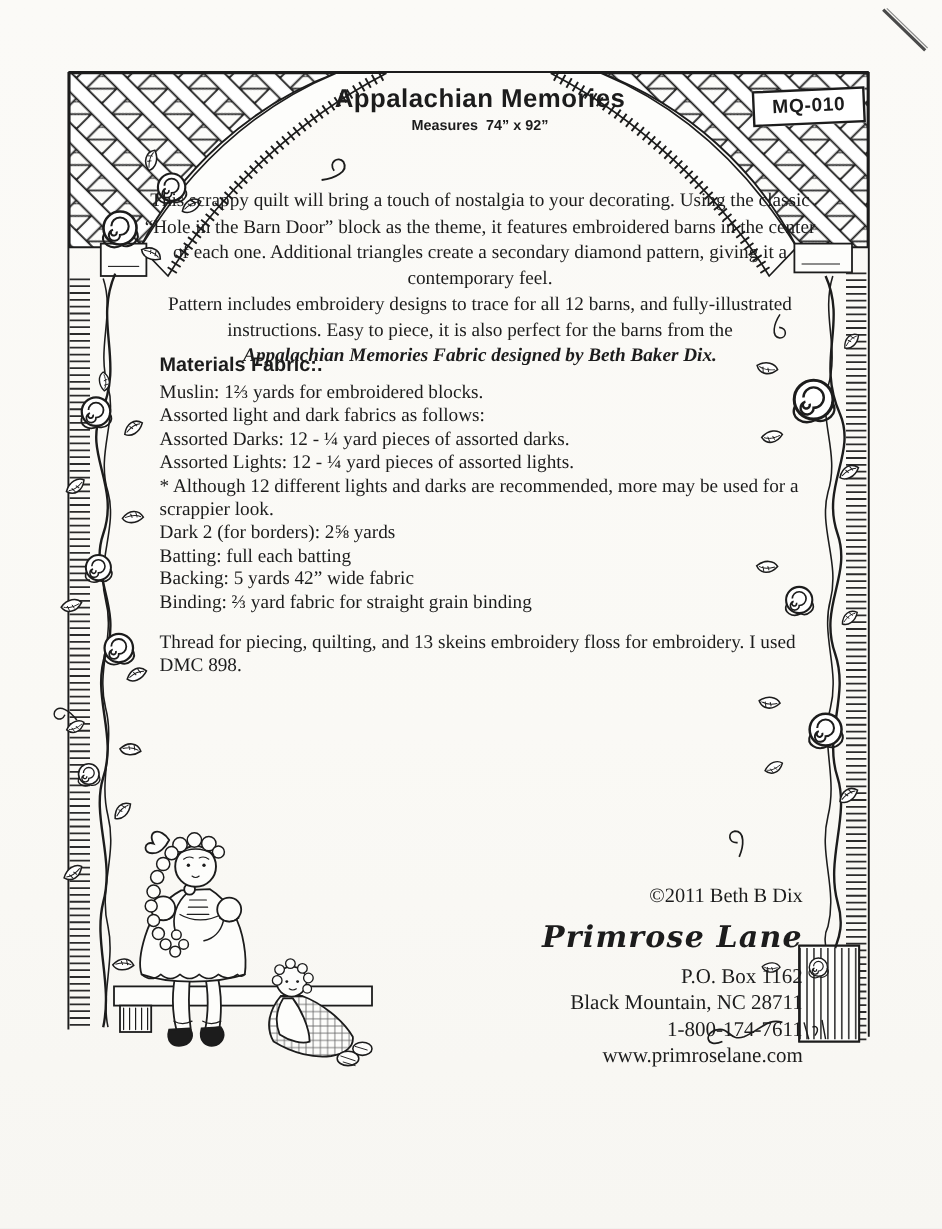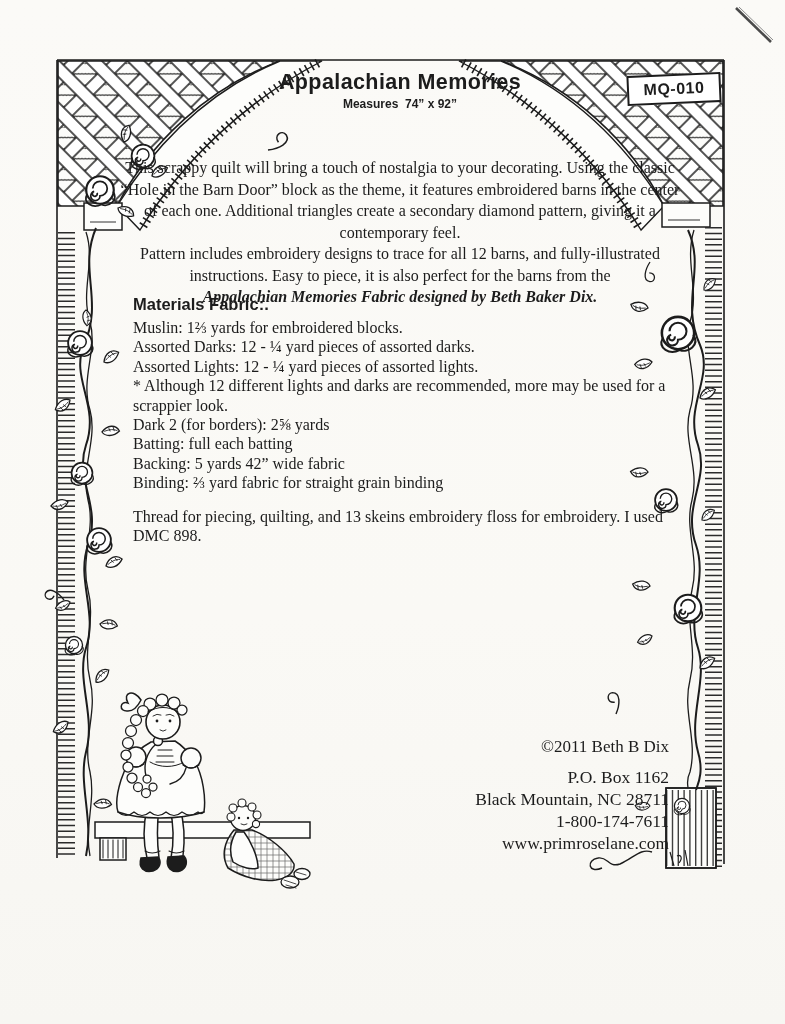--- a/index.html
+++ b/index.html
@@ -246,31 +246,33 @@
   </div>
 
   <div class="txt intro">
     <p>This scrappy quilt will bring a touch of nostalgia to your decorating.  Using the classic “Hole in the Barn Door” block as the theme, it features embroidered barns in the center of each one.  Additional triangles create a secondary diamond pattern, giving it a contemporary feel.</p>
     <p><span>Pattern includes embroidery designs to trace for all 12 barns, and fully-illustrated instructions.  Easy to piece, it is also perfect for the barns from the</span><em class="emph">Appalachian Memories Fabric designed by Beth Baker Dix.</em></p>
   </div>
 
   <div class="txt materials">
     <h2>Materials Fabric:.</h2>
     <div>Muslin: 1⅔ yards for embroidered blocks.</div>
+    <div>Assorted light and dark fabrics as follows:</div>
     <div>Assorted Darks: 12 -  ¼ yard pieces of assorted darks.</div>
     <div>Assorted Lights: 12 -  ¼ yard pieces of assorted lights.</div>
     <div>* Although 12 different lights and darks are recommended, more may be used for a scrappier look.</div>
     <div>Dark 2 (for borders): 2⅝ yards</div>
     <div>Batting: full each batting</div>
     <div>Backing: 5 yards 42” wide fabric</div>
     <div>Binding: ⅔ yard fabric for straight grain binding</div>
     <p class="note">Thread for piecing, quilting, and 13 skeins embroidery floss for embroidery.  I used DMC 898.</p>
   </div>
 
   <div class="txt publisher">
     <div class="pub-copy">©2011  Beth B Dix</div>
+    <div class="pub-brand">Primrose Lane</div>
     <div class="pub-line">P.O. Box 1162</div>
     <div class="pub-line">Black Mountain, NC 28711</div>
     <div class="pub-line">1-800-174-7611</div>
     <div class="pub-line">www.primroselane.com</div>
   </div>
 
 </div>
 
 </body></html>

